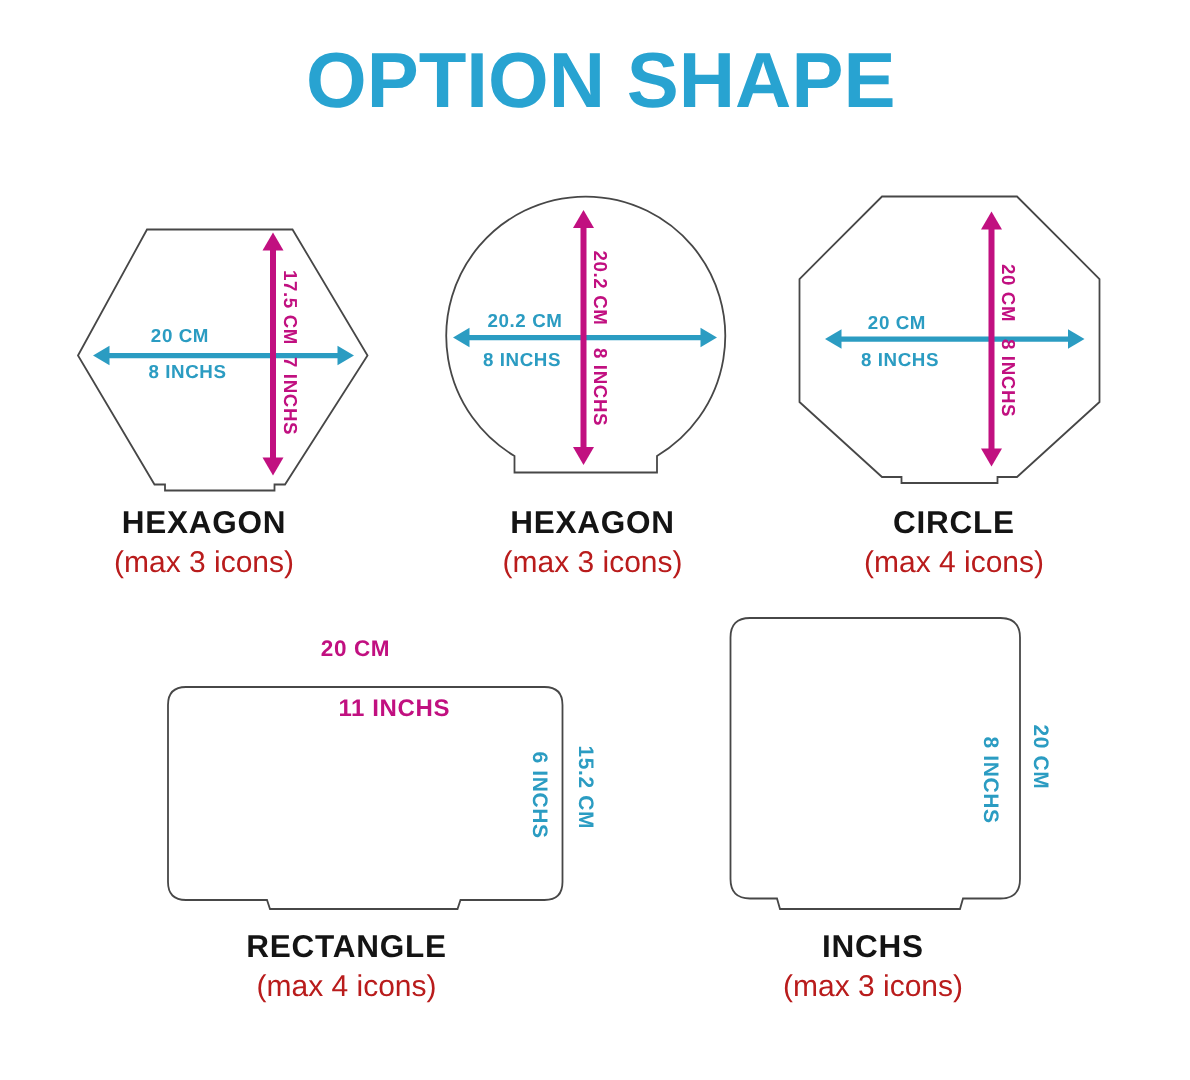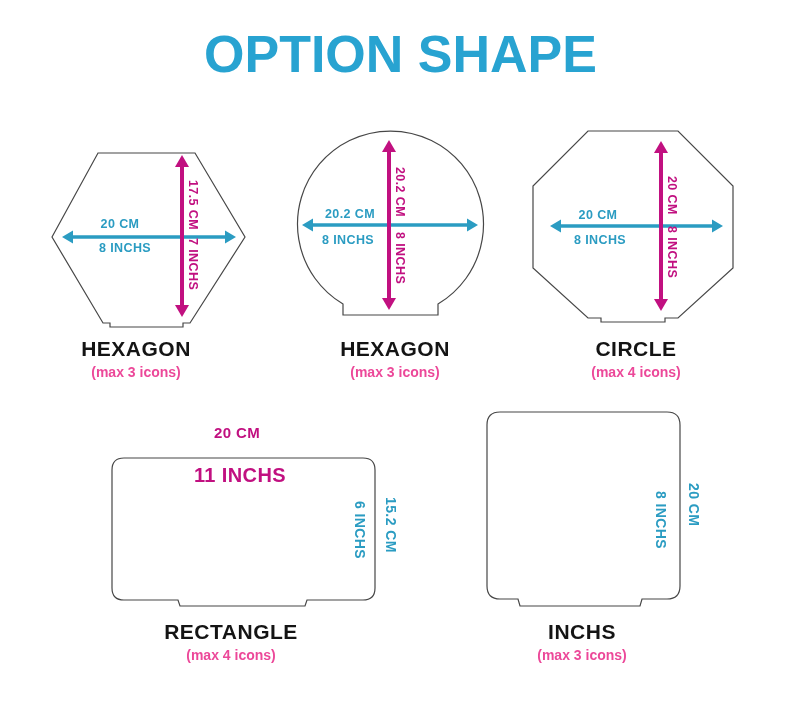--- a/index.html
+++ b/index.html
@@ -15,21 +15,21 @@
   .arrow-mag line { stroke:#c11080; stroke-width:4px; }
   .arrow-mag polygon { fill:#c11080; }
   .hlabel { position:absolute; font-size:12.5px; font-weight:800; letter-spacing:0.4px;
             text-align:center; white-space:nowrap; }
   .vlabel { position:absolute; writing-mode:vertical-rl; font-size:12.5px; font-weight:800;
             letter-spacing:0.4px; text-align:center; white-space:nowrap; }
   .c-cyan { color:#2b9cc2; }
   .c-mag  { color:#c11080; }
   .namebox { position:absolute; text-align:center; }
   .shape-name { font-size:21px; font-weight:800; letter-spacing:0.5px; color:#141414; }
-  .max-icons  { font-size:14px; font-weight:700; color:#ec4899; margin-top:3px; }
+  .max-icons  { font-size:20px; font-weight:400; color:#b91c1c; margin-top:3px; }
 </style>
 </head>
 <body>
 
 <div class="canvas">
 
   <div class="title">OPTION SHAPE</div>
 
   <div class="shape" style="left:50px; top:146px; width:200px; height:184px;">
     <svg width="200" height="184" viewBox="0 0 200 184">
@@ -101,21 +101,21 @@
   <div class="namebox" style="left:536px; top:337px; width:200px;">
     <div class="shape-name">CIRCLE</div>
     <div class="max-icons">(max 4 icons)</div>
   </div>
 
   <div class="shape" style="left:112px; top:420px; width:300px; height:195px;">
     <svg width="300" height="195" viewBox="0 0 300 195">
       <path class="outline" d="M12,38 L251,38 Q263,38 263,50 L263,168 Q263,180 251,180 L195,180 L193,186 L68,186 L66,180 L12,180 Q0,180 0,168 L0,50 Q0,38 12,38 Z"></path>
     </svg>
     <div class="hlabel c-mag" style="left:65px; top:4px; width:120px; font-size:15px;">20 CM</div>
-    <div class="hlabel c-mag" style="left:68px; top:44px; width:120px; font-size:20px;">11 INCHS</div>
+    <div class="hlabel c-mag" style="left:68px; top:44px; width:120px; font-size:16px;text-align:right;">11 INCHS</div>
     <div class="vlabel c-cyan" style="left:240px; top:65px; height:90px; font-size:14px;">6 INCHS</div>
     <div class="vlabel c-cyan" style="left:271px; top:60px; height:90px; font-size:14px;">15.2 CM</div>
   </div>
   <div class="namebox" style="left:131px; top:620px; width:200px;">
     <div class="shape-name">RECTANGLE</div>
     <div class="max-icons">(max 4 icons)</div>
   </div>
 
   <div class="shape" style="left:487px; top:400px; width:230px; height:215px;">
     <svg width="230" height="215" viewBox="0 0 230 215">

